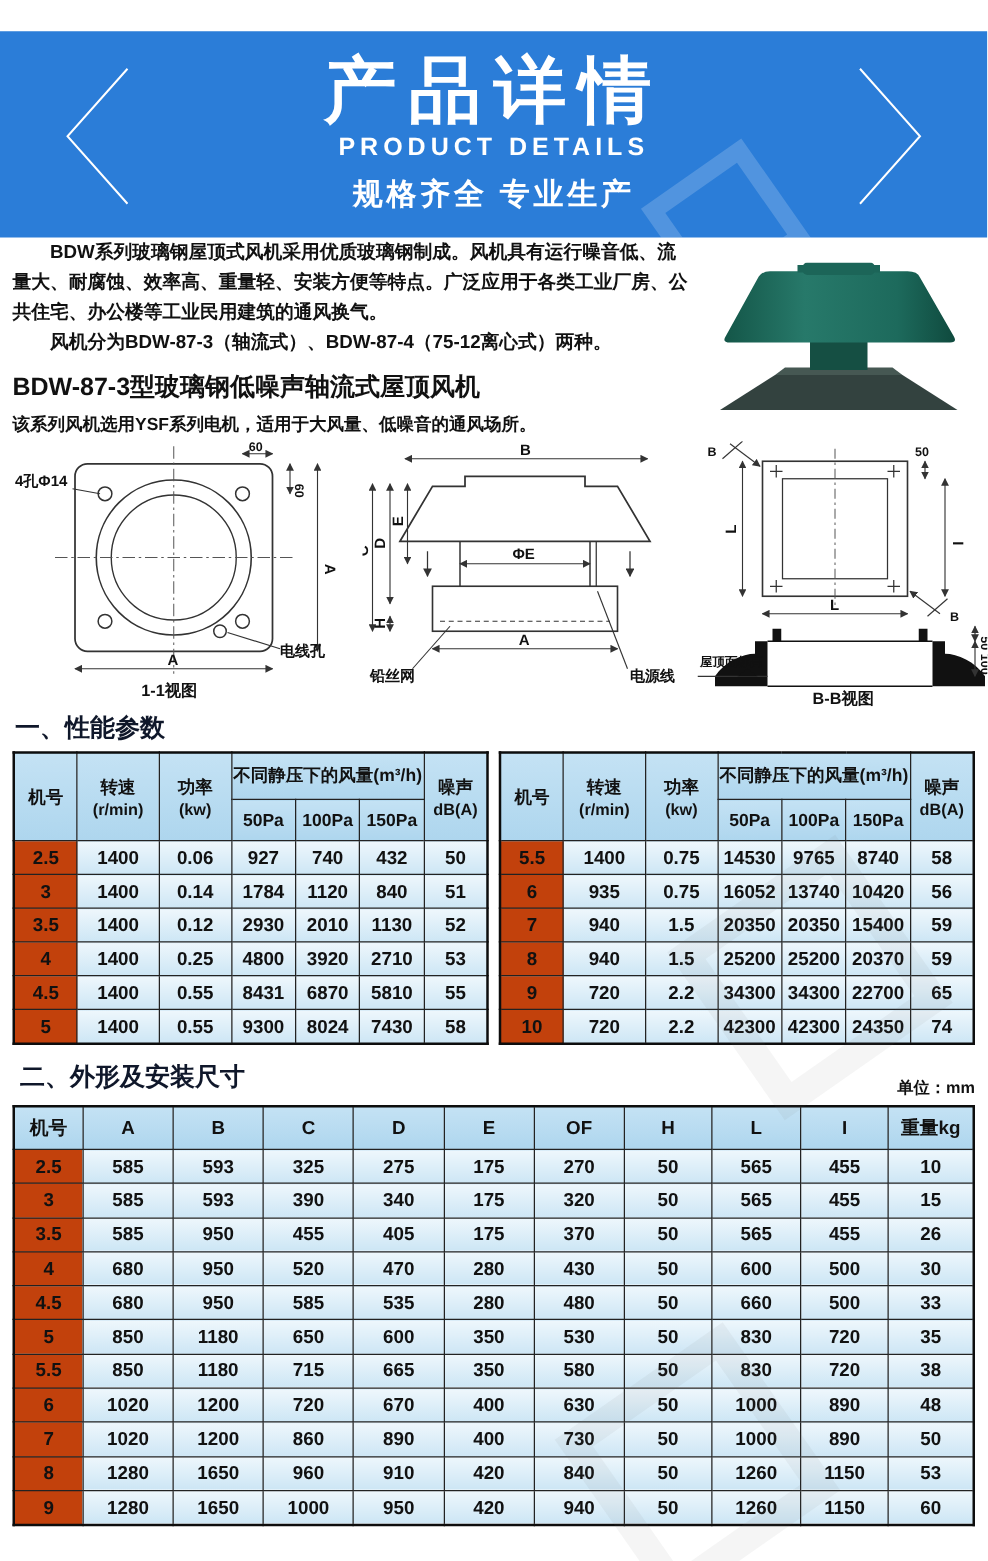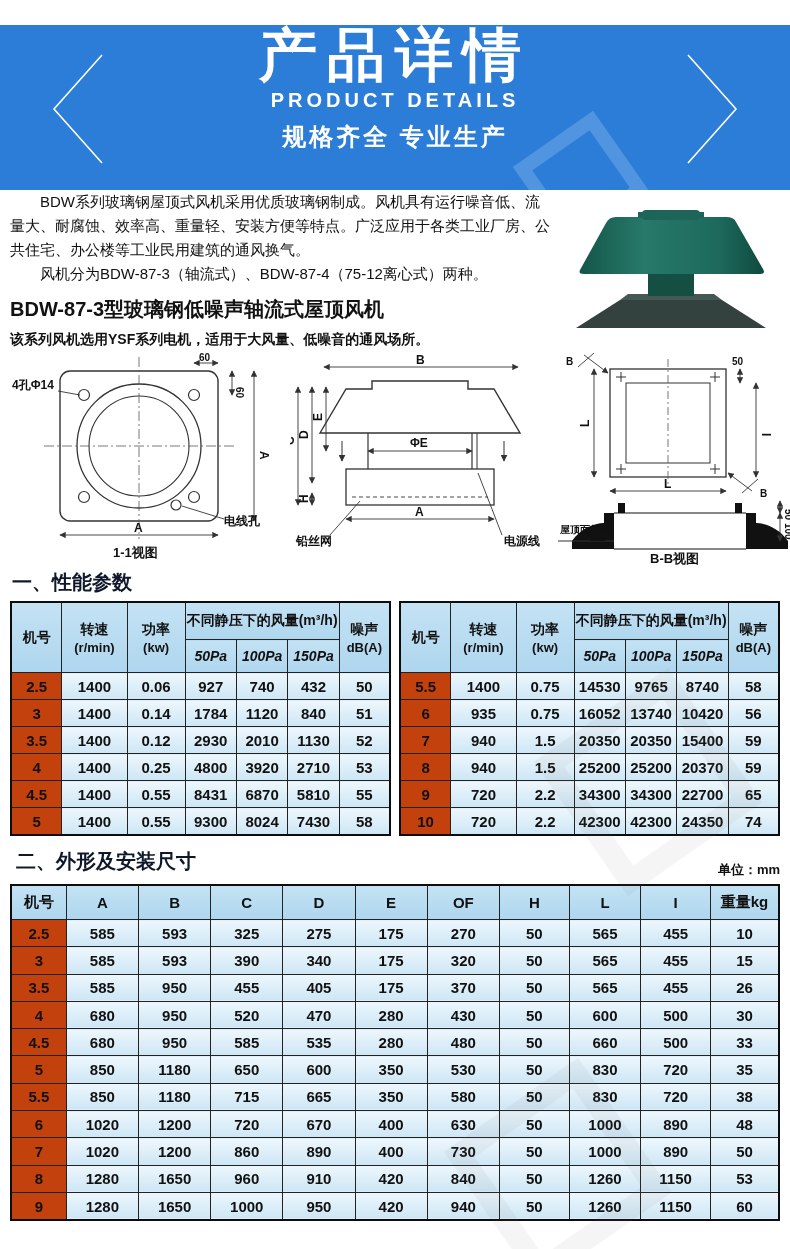--- a/index.html
+++ b/index.html
@@ -1,35 +1,35 @@
 <!DOCTYPE html>
 <html><head>
 <meta charset="utf-8">
 <style>
   html,body{margin:0;padding:0;background:#fff;}
   .page{position:relative;width:790px;height:1249px;background:#fff;overflow:hidden;
         font-family:"Liberation Sans","DejaVu Sans",sans-serif;color:#111;}
   
   .top-strip{height:25px;background:#fff;}
   .banner{position:relative;height:165px;background:#2b7dd8;text-align:center;color:#fff;overflow:hidden;}
-  .banner-title{font-size:58px;font-weight:bold;letter-spacing:10px;padding-top:0;line-height:1.05;}
+  .banner-title{font-size:58px;font-weight:bold;letter-spacing:10px;padding-top:18px;line-height:1.05;}
   .banner-sub{font-size:20px;font-weight:600;letter-spacing:4px;margin-top:3px;}
   .banner-tag{font-size:24px;font-weight:bold;letter-spacing:3px;margin-top:9px;}
   .banner-tag-en{font-size:9px;letter-spacing:1px;margin-top:1px;opacity:.95;}
   .chev{position:absolute;top:28px;}
   .chev.left{left:52px;} .chev.right{right:52px;}
   .wm{position:absolute;transform:rotate(-35deg);border:14px solid rgba(255,255,255,.18);width:70px;height:70px;}
   .wm.banner-wm{right:160px;bottom:-38px;}
   .wm.gray1{border-color:rgba(120,120,120,.07);right:60px;top:700px;width:120px;height:120px;border-width:22px;}
   .wm.gray2{border-color:rgba(120,120,120,.07);right:150px;top:1090px;width:120px;height:120px;border-width:22px;}
   
   .content{padding:0 10px;}
   .intro-title{text-align:center;color:#2460c0;font-size:22px;font-weight:bold;margin:13px 0 8px;}
   .fan-photo{float:right;margin:20px 2px 4px 12px;}
-  .intro-para{font-size:15px;font-weight:normal;line-height:1.6;text-indent:2em;margin:0;}
+  .intro-para{font-size:15px;font-weight:bold;line-height:1.6;text-indent:2em;margin:0;}
   .intro-sub{font-size:20px;font-weight:bold;margin:10px 0 8px;clear:none;}
   .intro-note{font-size:14px;font-weight:bold;margin:0 0 4px;}
   
   .drawings{display:flex;clear:right;gap:2px;margin-top:2px;}
   .drawings svg{flex:0 0 auto;}
   .dtxt{font-size:12px;font-weight:bold;fill:#111;}
   .dsm{font-size:10px;font-weight:bold;fill:#111;}
   .dcap{font-size:13px;font-weight:bold;fill:#111;}
   
   .sec-title{font-size:20px;font-weight:bold;color:#0f172a;margin:4px 0 5px 2px;}
@@ -37,21 +37,21 @@
   .unit{font-size:13px;font-weight:bold;}
   table{border-collapse:collapse;table-layout:fixed;}
   th,td{border:1px solid #222;text-align:center;padding:0;}
   table{border:2px solid #0d0d0d;}
   thead th{background:linear-gradient(180deg,#c4e2f4,#aed6ee);font-size:14px;font-weight:bold;}
   tbody td{background:linear-gradient(180deg,#eef7fc 0%,#cde6f5 100%);font-size:15px;font-weight:600;}
   tbody td.c0{background:#c2410c;font-weight:bold;}
   .perf-wrap{display:flex;gap:8px;}
   .perf{width:387px;}
   .perf thead tr:first-child th{height:36px;}
-  .perf thead tr:last-child th{height:32px;font-style:italic;}
+  .perf thead tr:last-child th{height:32px;}
   .perf tbody td{height:26px;}
   .hdr-unit{font-weight:bold;font-size:13px;}
   .dim-table{width:100%;}
   .dim-table thead th{height:33px;font-size:15px;}
   .dim-table tbody td{height:26.3px;}
 </style>
 </head>
 <body>
 
 <div class="page">

